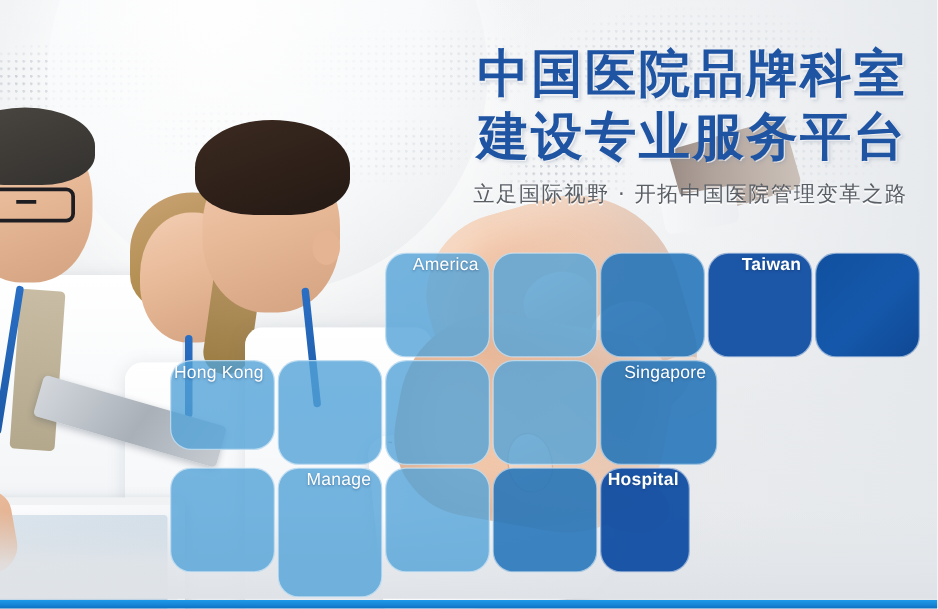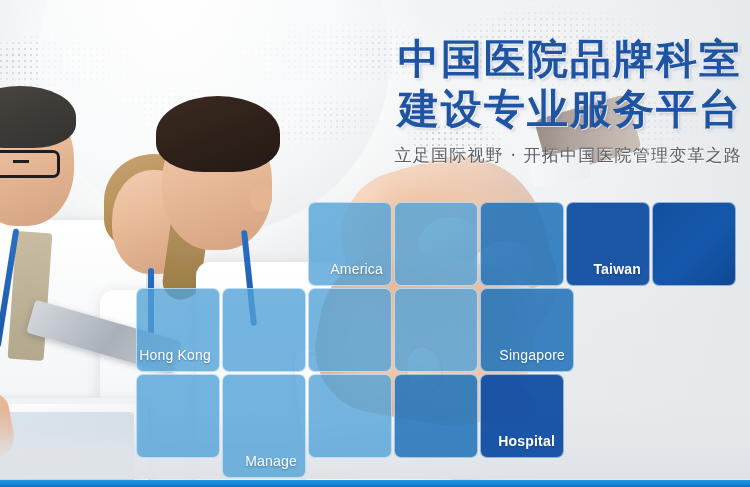--- a/index.html
+++ b/index.html
@@ -234,39 +234,39 @@
   .veil-bottom {
     position: absolute; left: 0; right: 0; bottom: 8px; height: 70px;
     background: linear-gradient(180deg, rgba(228,231,234,0) 0%, rgba(226,229,233,0.85) 60%, rgba(223,227,231,1) 100%);
     pointer-events: none;
   }
 
   
   .tiles { position: absolute; left: 0; top: 0; width: 750px; height: 487px; }
   .tile {
     position: absolute;
-    border-radius: 7px;
+    border-radius: 17px;
     box-sizing: border-box;
     color: #ffffff;
     font-size: 14px;
     letter-spacing: 0.2px;
     display: flex;
-    align-items: flex-end;
+    align-items: flex-start;
     justify-content: flex-end;
     padding: 0 8px 8px 0;
     text-shadow: 0 1px 2px rgba(20,50,90,0.45);
     border: 1px solid rgba(255,255,255,0.55);
   }
   .tile.light  { background: rgba(82,162,216,0.80); }
   .tile.mid    { background: rgba(34,116,186,0.88); }
   .tile.dark   { background: rgba(19,79,163,0.96); font-weight: bold; }
   .tile.deep   { background: linear-gradient(135deg,#11509f 0%, #1558ab 55%, #0f4894 100%); }
 
   
-  .headline { position: absolute; right: 8px; top: 34px; text-align: right; }
+  .headline { position: absolute; right: 24px; top: 34px; text-align: right; }
   .hl-line {
     font-family: "DejaVu Sans", "Liberation Sans", sans-serif;
     font-weight: bold;
     font-size: 41px;
     line-height: 50px;
     letter-spacing: 2px;
     color: #1f54a3;
     text-shadow: 1px 1px 0 rgba(255,255,255,0.65), 2px 2px 3px rgba(120,135,160,0.35);
     white-space: nowrap;
   }
@@ -332,21 +332,21 @@
     <div class="hand-b"></div>
     <div class="thumbnail-nail"></div>
     <div class="finger-tip"></div>
     <div class="hs-cuff"></div>
   </div>
 
   <div class="veil"></div>
   <div class="veil-bottom"></div>
 
   <div class="tiles">
-    <div class="tile light" style="left:136px; top:288px; width:84px; height:84px;">
+    <div class="tile light" style="left:136px; top:288px; width:84px; height:72px;">
       <span>Hong Kong</span>
     </div>
     <div class="tile light" style="left:222px; top:288px; width:84px; height:84px;">
       <span></span>
     </div>
 
     <div class="tile light" style="left:308px; top:202px; width:84px; height:84px;">
       <span>America</span>
     </div>
     <div class="tile light" style="left:394px; top:202px; width:84px; height:84px;">
@@ -377,21 +377,21 @@
     </div>
     <div class="tile light" style="left:222px; top:374px; width:84px; height:104px;">
       <span>Manage</span>
     </div>
     <div class="tile light" style="left:308px; top:374px; width:84px; height:84px;">
       <span></span>
     </div>
     <div class="tile mid" style="left:394px; top:374px; width:84px; height:84px;">
       <span></span>
     </div>
-    <div class="tile dark" style="left:480px; top:374px; width:84px; height:84px;">
+    <div class="tile dark" style="left:480px; top:374px; width:72px; height:84px;">
       <span>Hospital</span>
     </div>
   </div>
 
   <div class="headline">
     <div class="hl-line">中国医院品牌科室</div>
     <div class="hl-line">建设专业服务平台</div>
     <div class="hl-sub">立足国际视野 · 开拓中国医院管理变革之路</div>
   </div>
 

